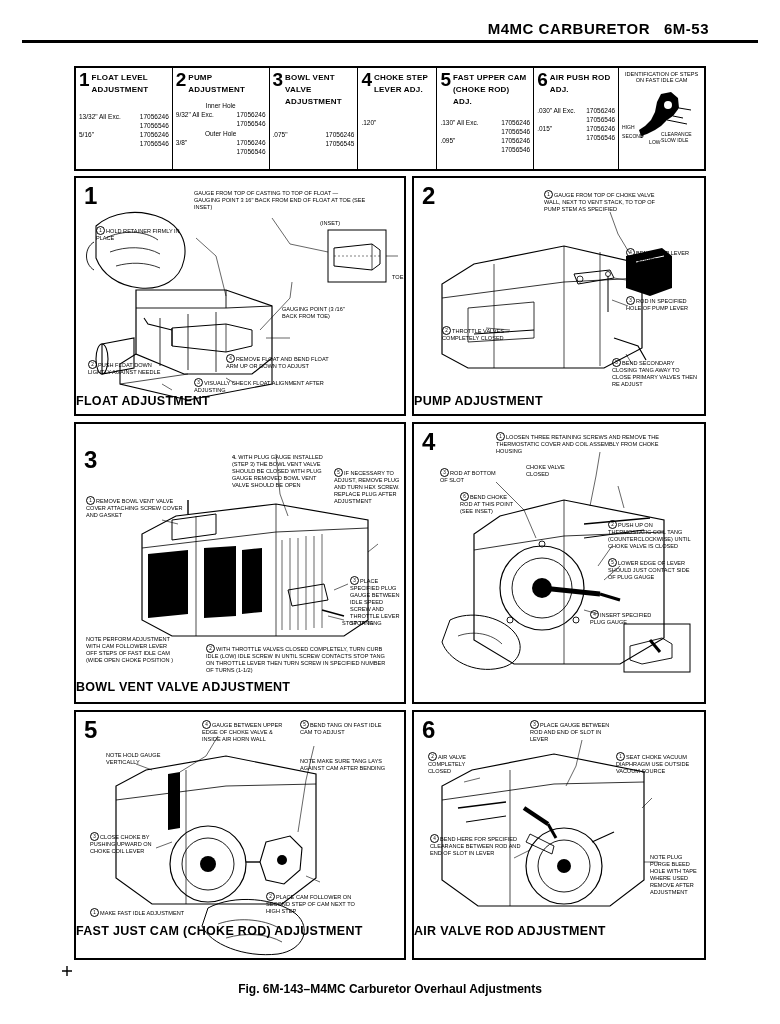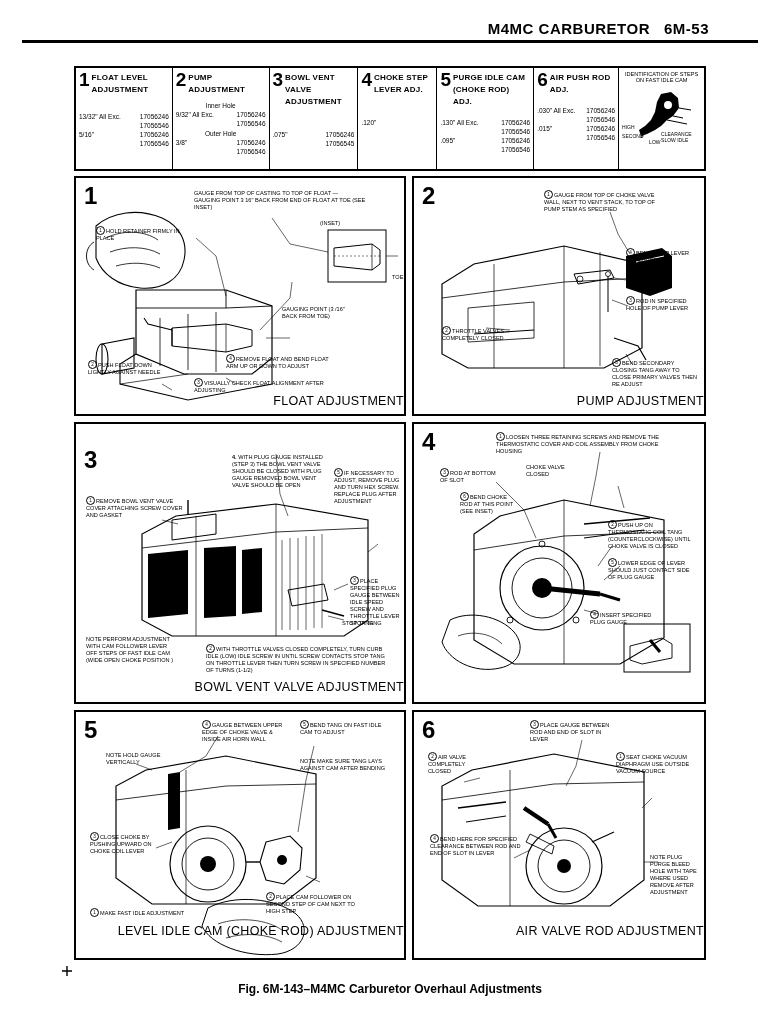--- a/index.html
+++ b/index.html
@@ -61,22 +61,22 @@
   .camid-lbl{position:absolute;font-size:5px;}
 
   
   .panel{
     position:absolute;border:2px solid #000;box-sizing:border-box;background:#fff;
   }
   .pnum{
     position:absolute;font-weight:bold;font-size:24px;line-height:24px;
   }
   .pcap{
-    position:absolute;width:100%;text-align:right;
-    font-size:12.5px;font-weight:normal;letter-spacing:.3px;
+    position:absolute;width:100%;text-align:left;
+    font-size:12.5px;font-weight:bold;letter-spacing:.3px;
   }
   .pcap.two{line-height:15px;}
   .callout{position:absolute;font-size:5.6px;line-height:7px;}
   .cnum{
     display:inline-block;width:7px;height:7px;border:.7px solid #000;border-radius:50%;
     font-size:4.6px;line-height:7px;text-align:center;vertical-align:1px;margin-right:1px;
   }
 
   
   .art{position:absolute;}
@@ -181,21 +181,21 @@
         <div class="spec-row">
             <span class="lbl">.120"</span>
             <span class="val"></span>
           </div>
       </div>
     </div>
 
     <div class="spec-col" style="width:98px;">
       <div class="spec-head">
         <div class="spec-num">5</div>
-        <div class="spec-title">PURGE IDLE CAM (CHOKE ROD) ADJ.</div>
+        <div class="spec-title">FAST UPPER CAM (CHOKE ROD) ADJ.</div>
       </div>
       <div class="spec-rows" style="margin-top:10px;">
         <div class="spec-row">
             <span class="lbl">.130" All Exc.</span>
             <span class="val">17056246</span>
           </div>
         <div class="spec-row">
             <span class="lbl"></span>
             <span class="val">17056546</span>
           </div>
@@ -480,21 +480,21 @@
     </div>
 
     <div class="callout" style="left:126px;top:8px;width:86px;"><span class="cnum">4</span><span>GAUGE BETWEEN UPPER EDGE OF CHOKE VALVE &amp; INSIDE AIR HORN WALL</span></div>
     <div class="callout" style="left:224px;top:8px;width:84px;"><span class="cnum">5</span><span>BEND TANG ON FAST IDLE CAM TO ADJUST</span></div>
     <div class="callout" style="left:30px;top:40px;width:58px;">NOTE   HOLD GAUGE VERTICALLY</div>
     <div class="callout" style="left:224px;top:46px;width:86px;">NOTE  MAKE SURE TANG LAYS AGAINST CAM AFTER BENDING</div>
     <div class="callout" style="left:14px;top:120px;width:80px;"><span class="cnum">3</span><span>CLOSE CHOKE BY PUSHING UPWARD ON CHOKE COIL LEVER</span></div>
     <div class="callout" style="left:14px;top:196px;width:112px;"><span class="cnum">1</span><span>MAKE FAST IDLE ADJUSTMENT</span></div>
     <div class="callout" style="left:190px;top:180px;width:102px;"><span class="cnum">2</span><span>PLACE CAM FOLLOWER ON SECOND STEP OF CAM NEXT TO HIGH STEP</span></div>
 
-    <div class="pcap two" style="top:212px;">LEVEL IDLE CAM (CHOKE ROD) ADJUSTMENT</div>
+    <div class="pcap two" style="top:212px;">FAST JUST CAM (CHOKE ROD) ADJUSTMENT</div>
   </div>
 
   <div class="panel" style="left:412px;top:710px;width:294px;height:250px;">
     <div class="pnum" style="left:8px;top:6px;">6</div>
 
     <div class="art" style="left:0;top:0;">
       <svg width="290" height="246" viewBox="0 0 290 246">
 
         <path d="M28 74 L28 168 L64 194 L196 194 L230 168 L230 60 L140 42 L58 58 Z" fill="none" stroke="#000" stroke-width="1.2"></path>
         <path d="M28 88 L140 72 L230 70" fill="none" stroke="#000" stroke-width=".8"></path>

